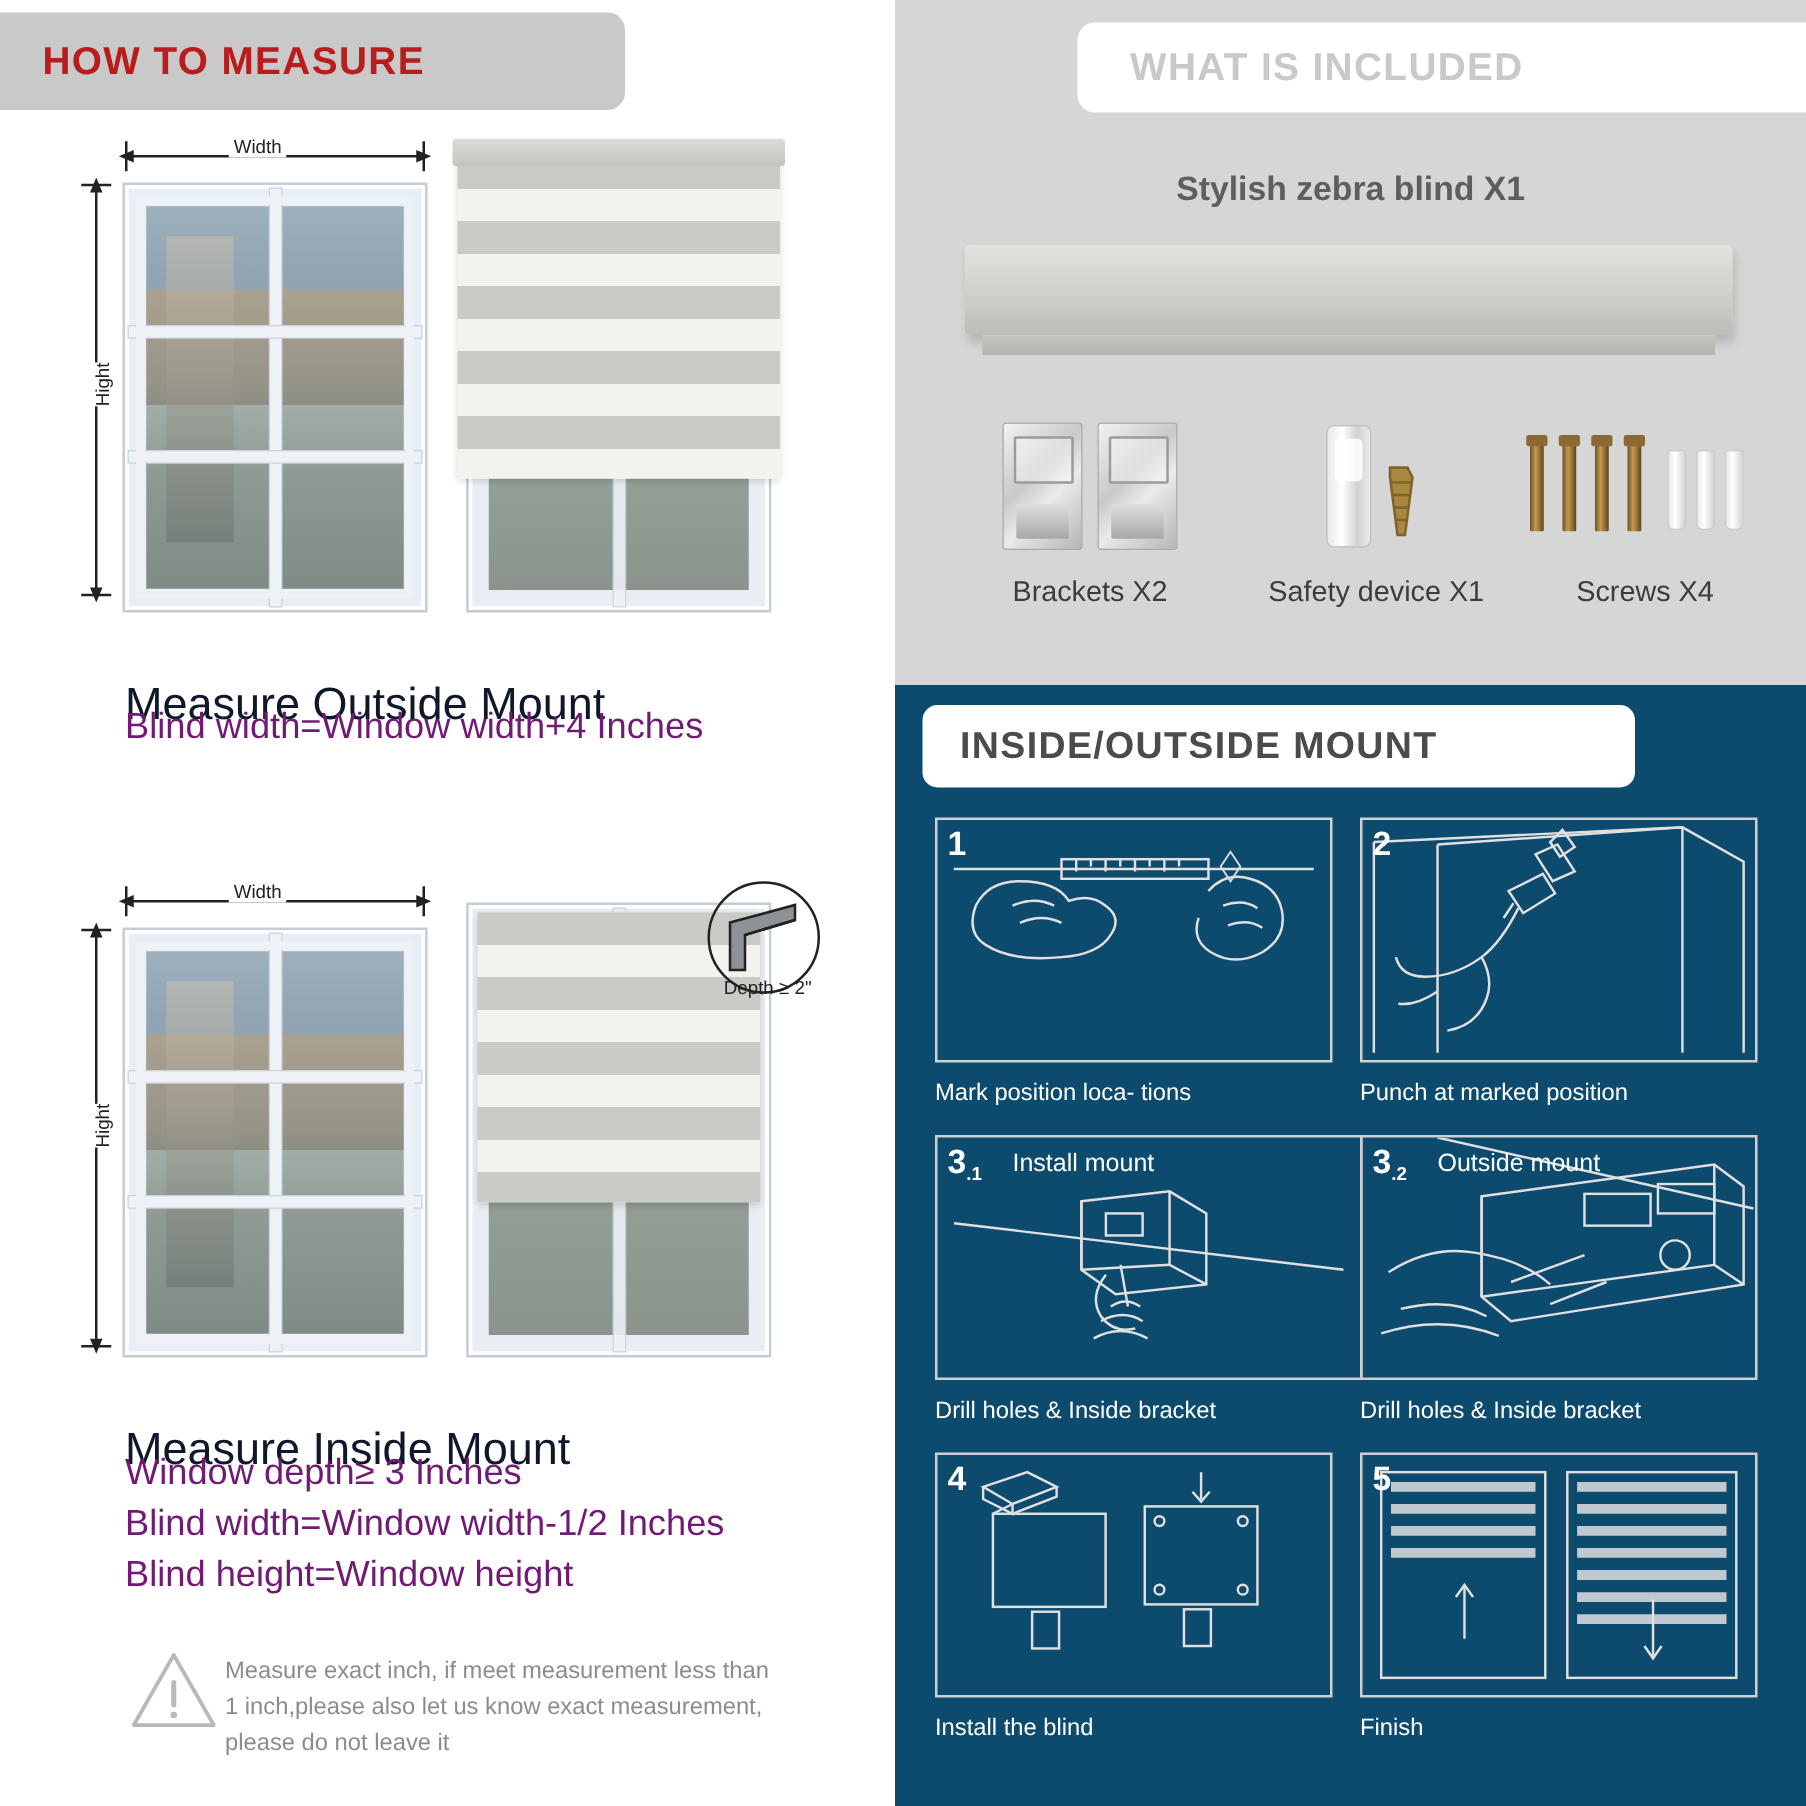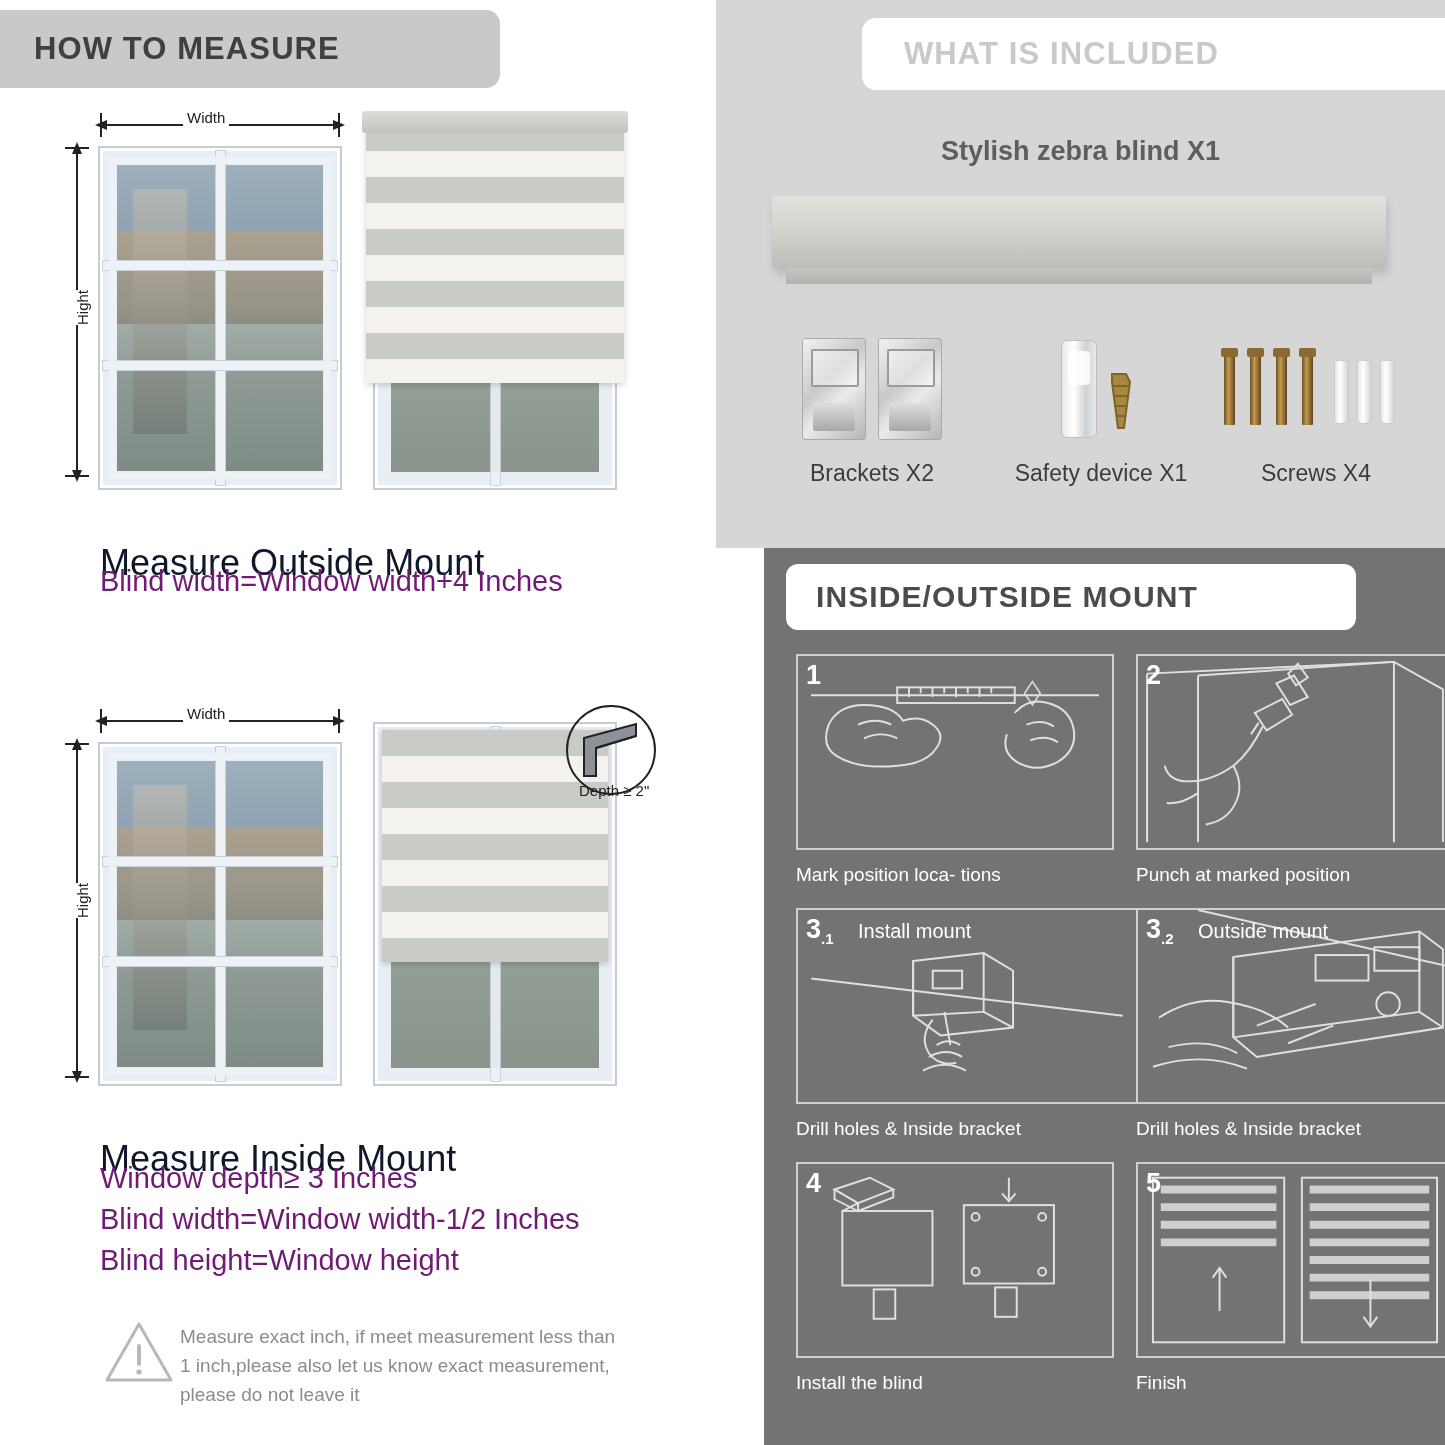--- a/index.html
+++ b/index.html
@@ -25,21 +25,21 @@
   }
   .hdr-tab{
     position:absolute;
     background:#c9c9c9;
     border-radius:0 14px 14px 0;
     display:flex;align-items:center;
     padding-left:34px;
     box-sizing:border-box;
   }
   .hdr-tab-text{
-    color:#404040;font-size:31px;font-weight:bold;letter-spacing:1.1px;
+    color:#b91c1c;font-size:31px;font-weight:bold;letter-spacing:1.1px;
   }
   #tab-how{ left:0;top:10px;width:500px;height:78px; }
 
   
   .win-block{position:absolute;}
   .dim-label{
     position:absolute;font-size:15px;color:#222;background:#fff;padding:0 4px;
   }
 
   .window-frame{
@@ -164,21 +164,21 @@
   }
   .anchor{
     position:absolute;width:13px;height:62px;
     background:linear-gradient(90deg,#e9e9e9,#ffffff 40%,#d3d3d3);
     border:1px solid #cccccc;border-radius:2px 2px 5px 5px;
   }
 
   
   .rbot{
     grid-column:2;grid-row:2;
-    position:relative;background:#737373;margin-left:48px;
+    position:relative;background:#0c4a6e;
   }
   #tab-mount{
     left:22px;top:16px;width:570px;height:66px;
     background:#ffffff;border-radius:12px;
     padding-left:30px;
   }
   #tab-mount .hdr-tab-text{color:#4b4b4b;font-size:30px;}
   .step{
     position:absolute;
   }

